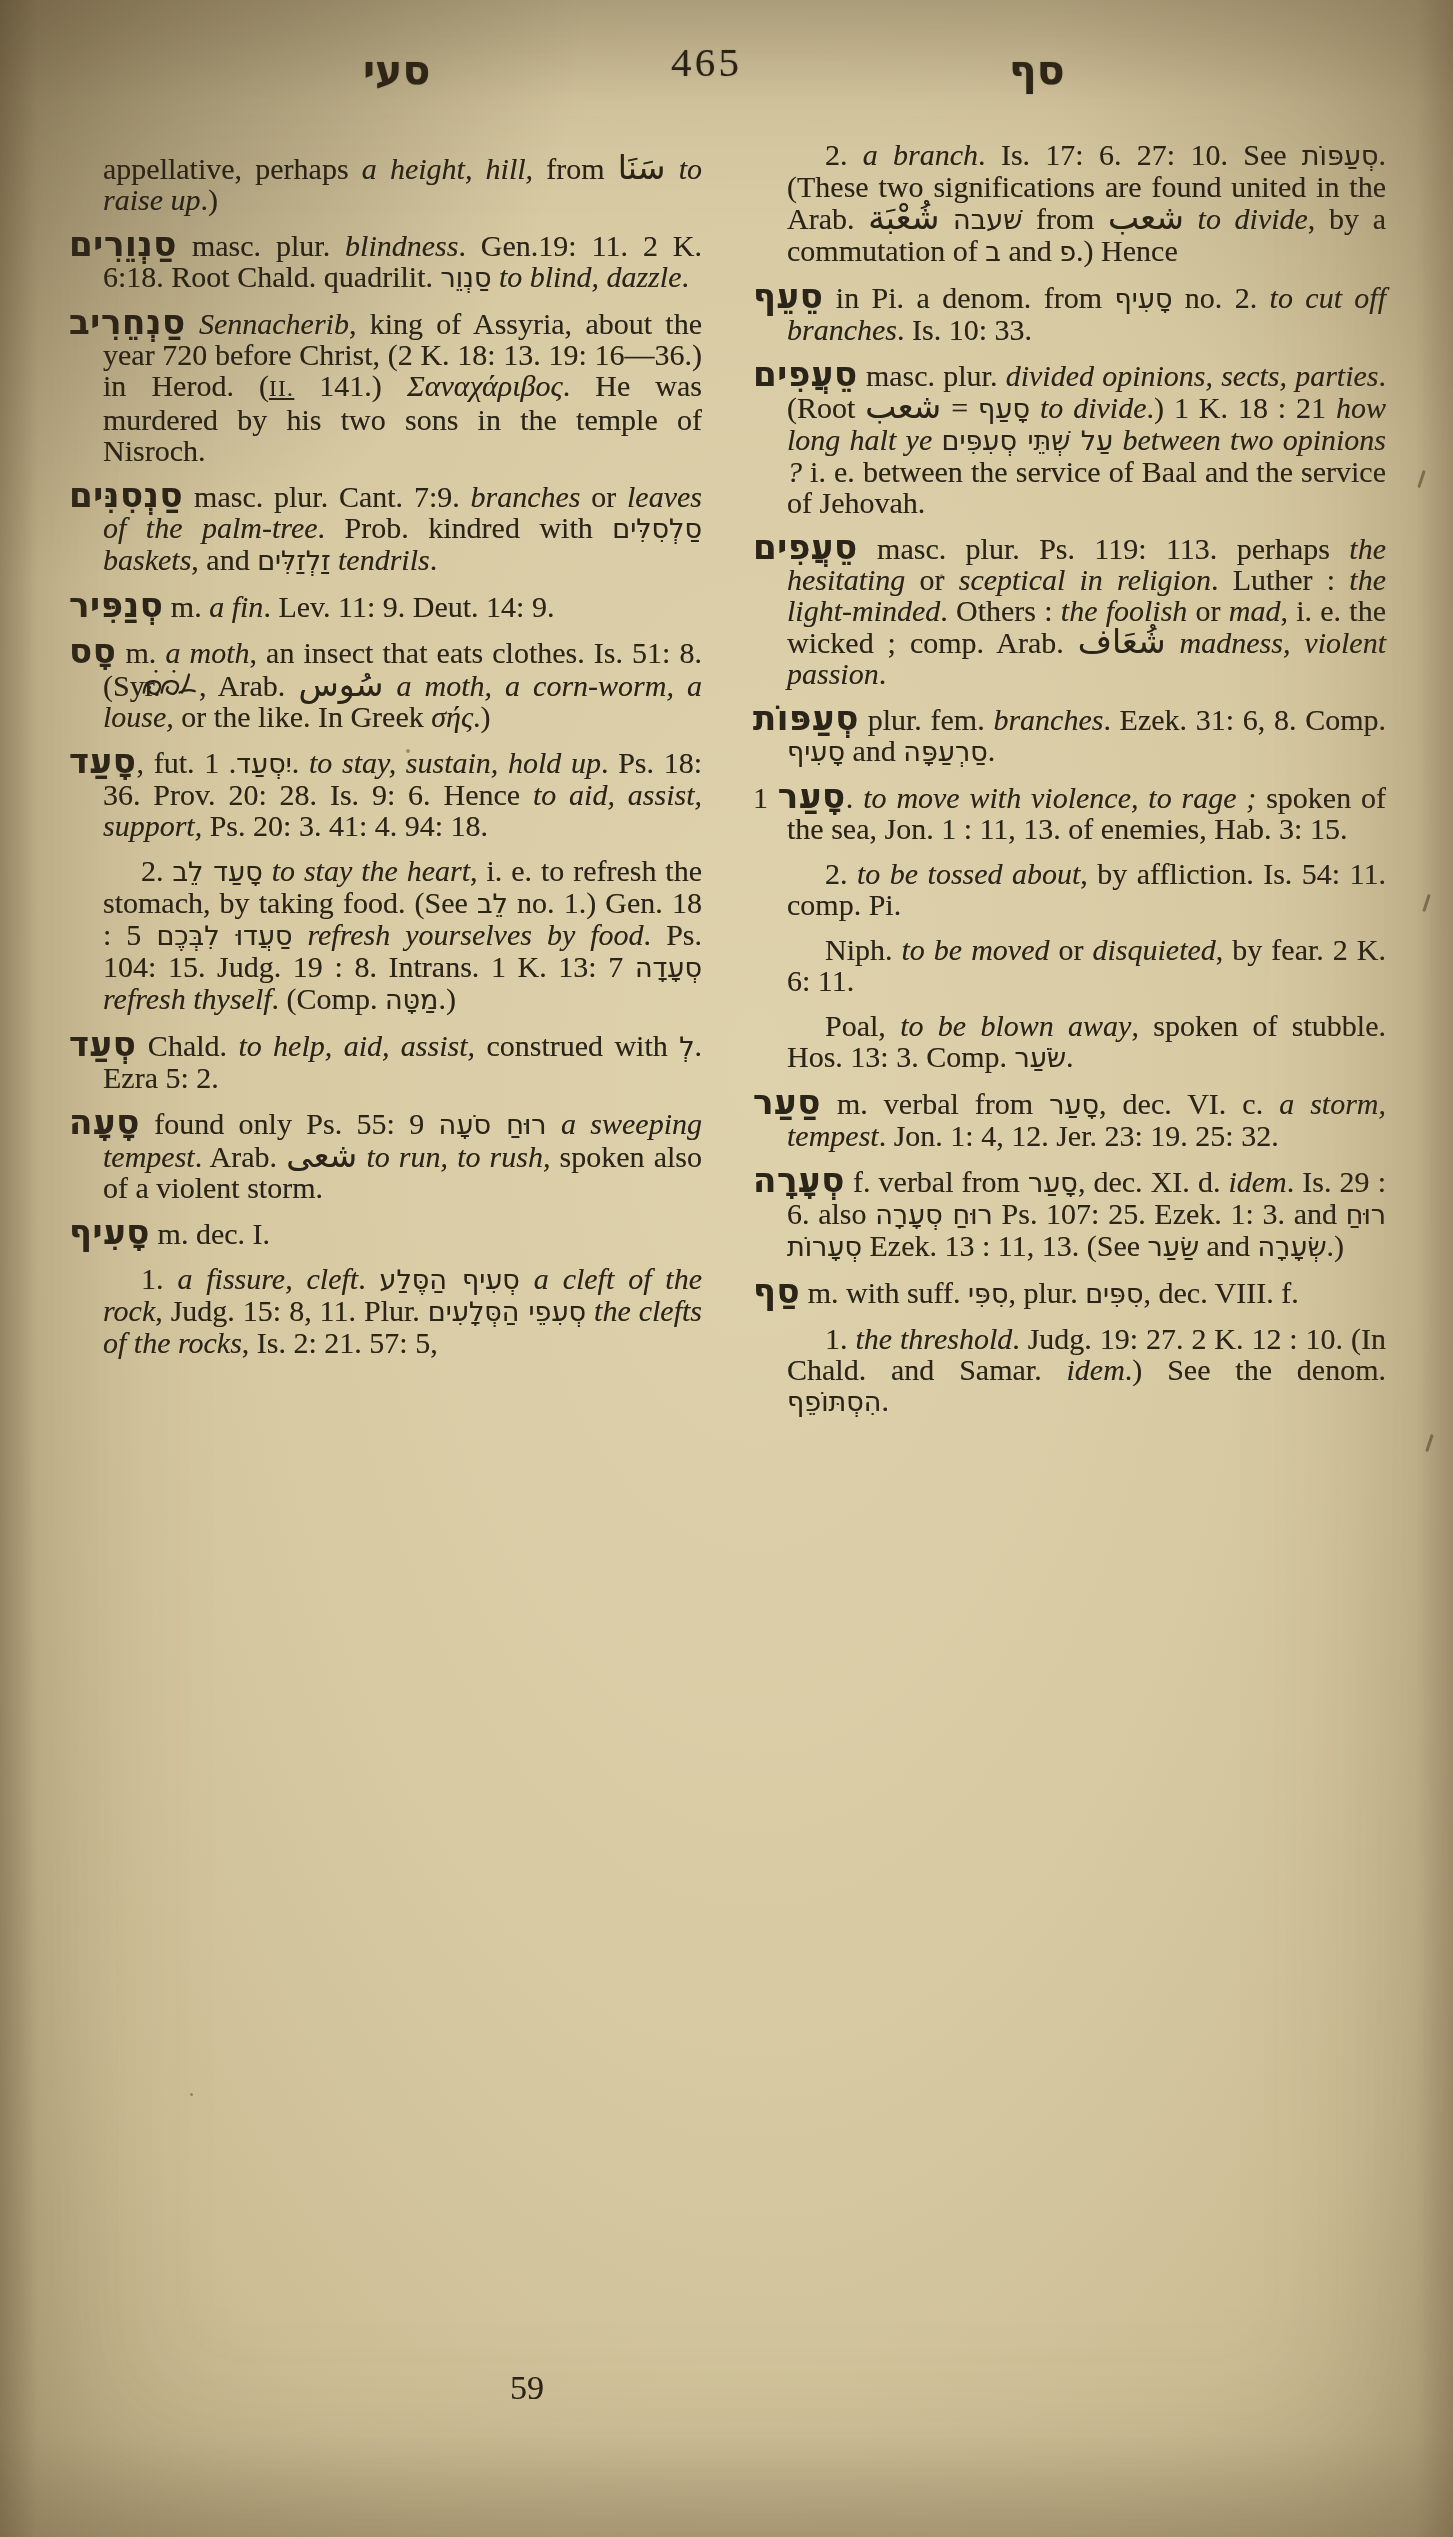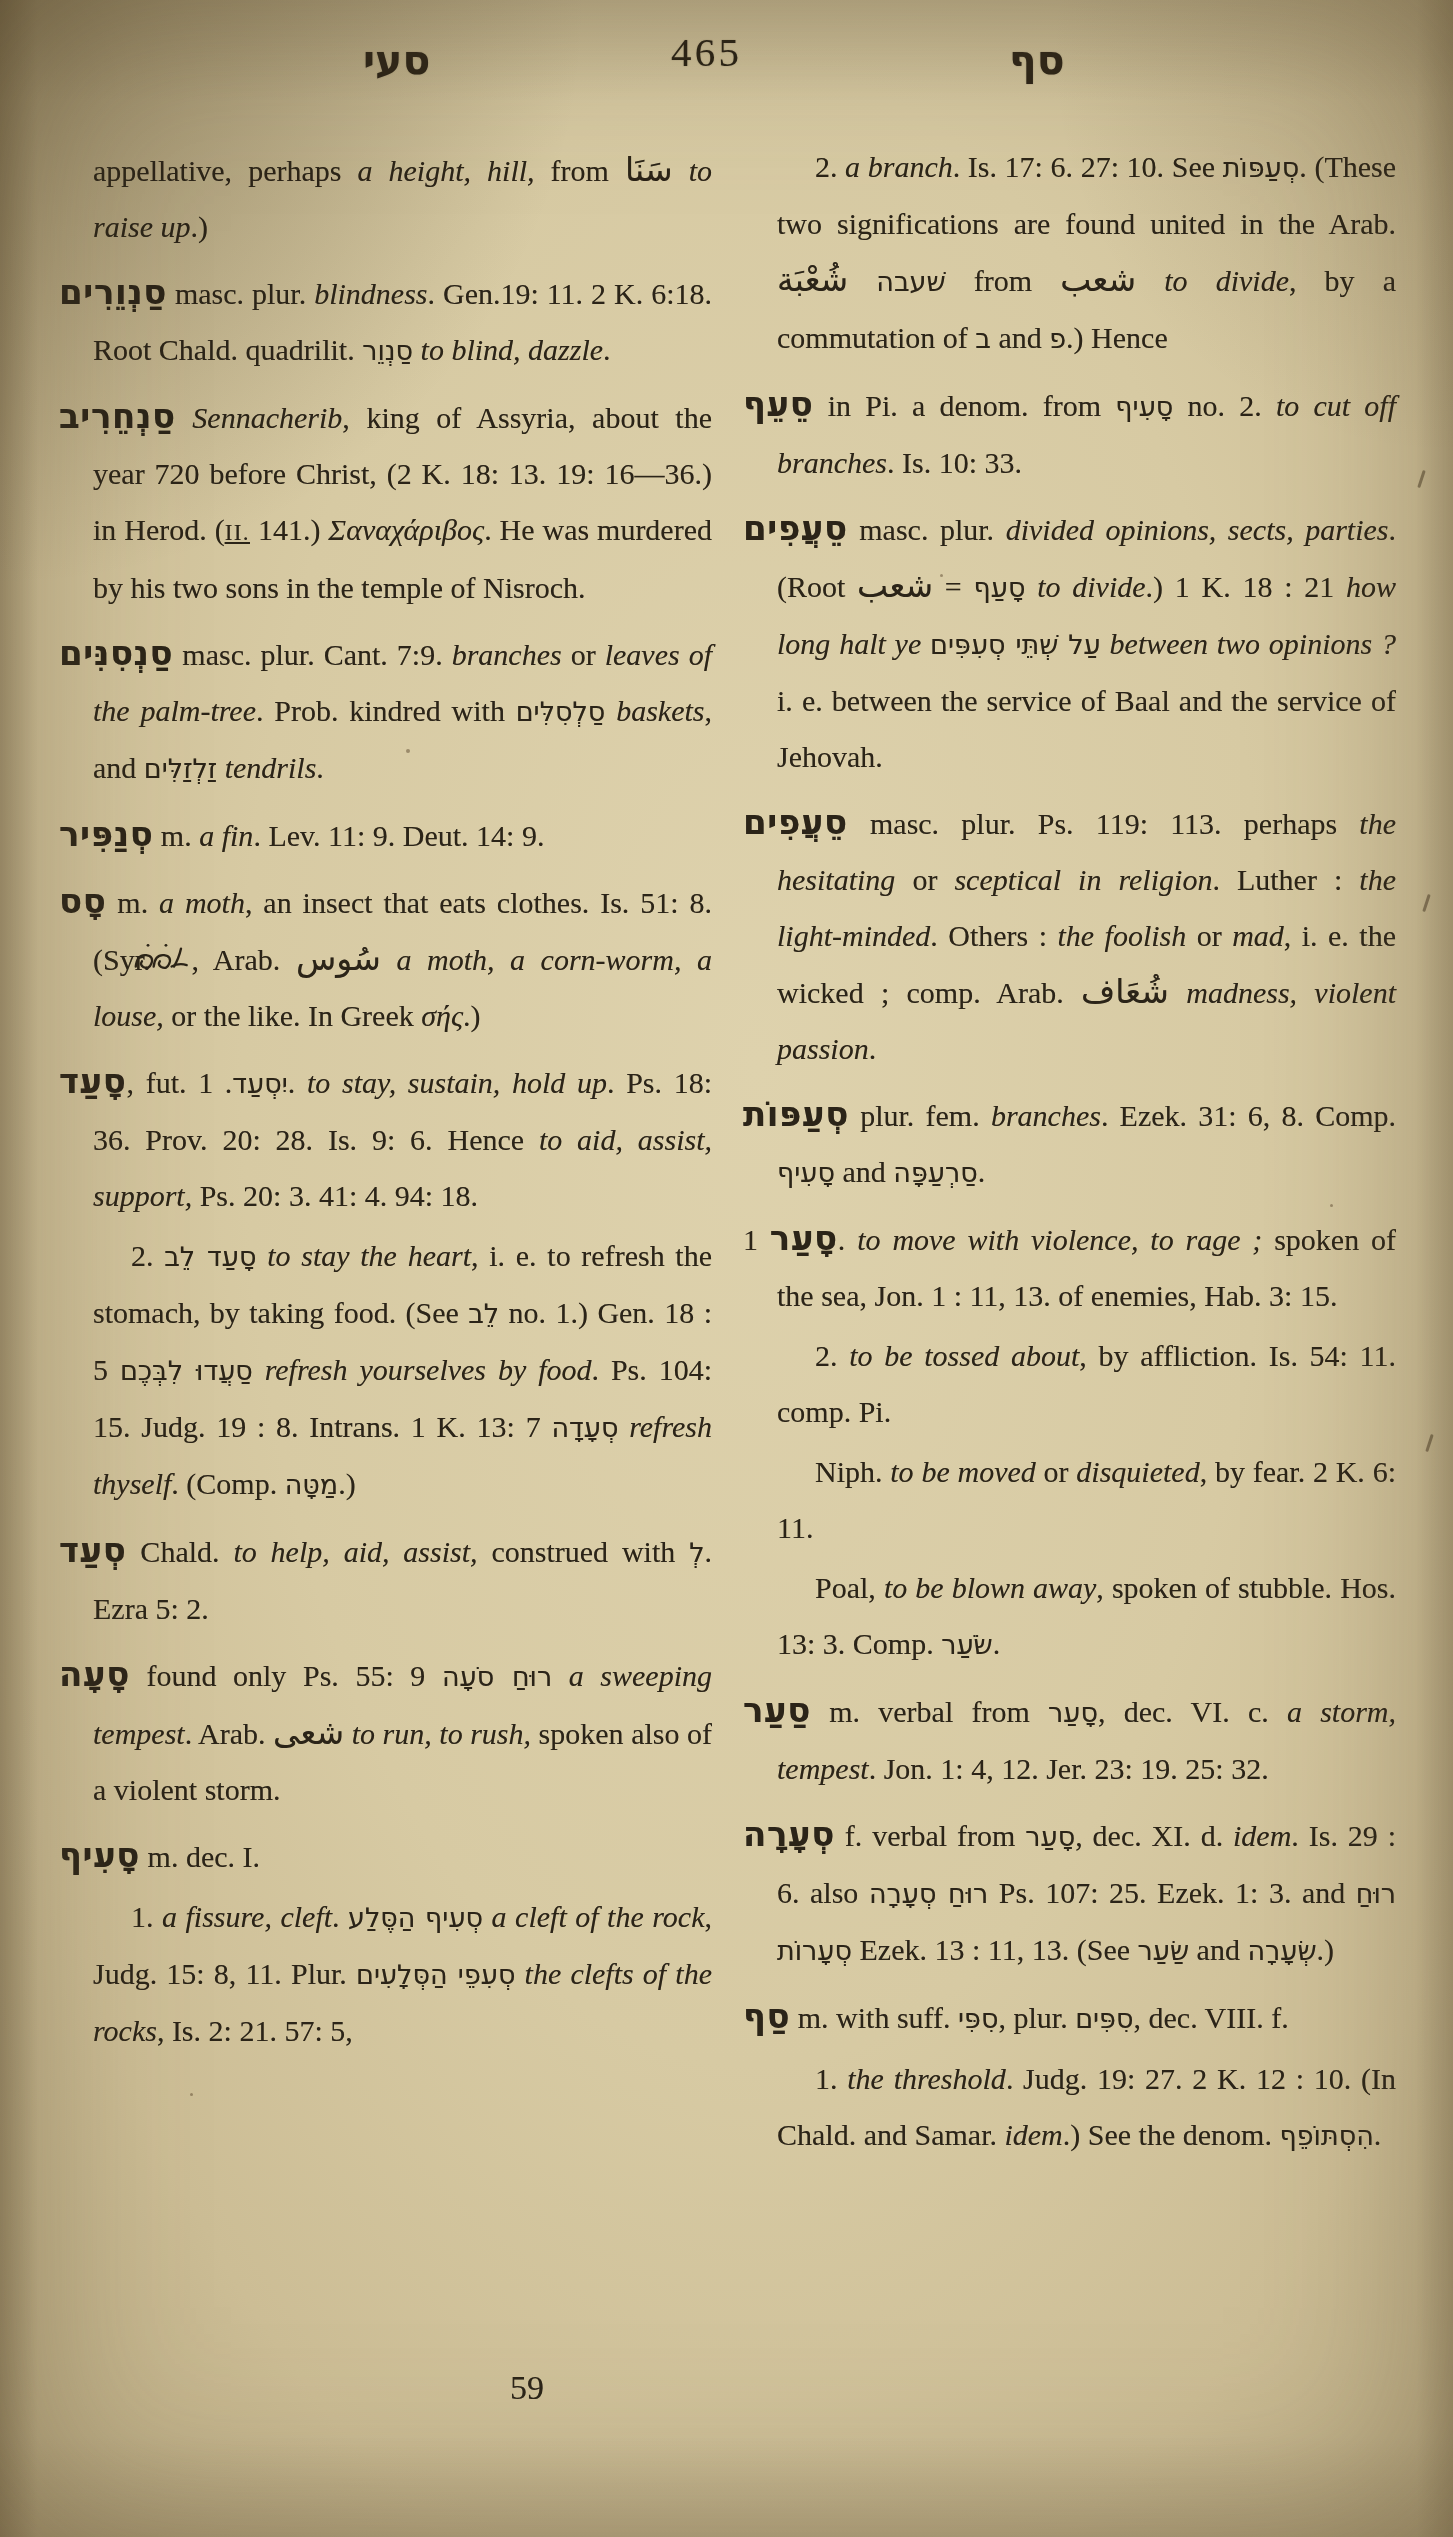--- a/index.html
+++ b/index.html
@@ -7,29 +7,29 @@
     position:relative;width:1454px;height:2538px;overflow:hidden;
     font-family:"Liberation Serif","DejaVu Serif",serif;color:#2b2418;
     background:
       radial-gradient(circle at 0% 0%, rgba(60,48,25,.40), rgba(60,48,25,0) 20%),
       radial-gradient(circle at 100% 2%, rgba(70,56,30,.18), rgba(70,56,30,0) 14%),
       linear-gradient(90deg, rgba(75,60,35,.30) 0, rgba(75,60,35,0) 2.6%, rgba(75,60,35,0) 97.4%, rgba(75,60,35,.22) 100%),
       linear-gradient(0deg, rgba(75,60,35,.14) 0, rgba(75,60,35,0) 4%, rgba(75,60,35,0) 96%, rgba(60,48,25,.12) 100%),
       radial-gradient(ellipse at 52% 42%, #ded2ad 0%, #d7caa3 48%, #ccbd95 76%, #b5a67f 100%);
   }
   .vignette{position:absolute;inset:0;box-shadow:inset 0 0 177px 19px rgba(92,76,45,.40);pointer-events:none;}
-  .header{position:absolute;top:27px;left:0;width:100%;height:82px;}
+  .header{position:absolute;top:37px;left:0;width:100%;height:82px;}
   .heb-header{position:absolute;font-family:"DejaVu Sans",sans-serif;font-weight:bold;font-size:41px;color:#2a2216;text-shadow:0 0 1.3px rgba(43,35,24,.35);}
   .hw-left{left:363px;top:9px;}
   .hw-right{left:1009px;top:9px;}
   .page-num{position:absolute;left:671px;top:1.3px;font-size:41px;letter-spacing:3.2px;color:#241e13;text-shadow:0 0 1.3px rgba(43,35,24,.35);}
   .columns{position:absolute;top:138px;left:55px;width:1345px;display:flex;gap:23px;}
   .col{width:661px;}
   .entry{margin:0 0 9px 0;}
-  .p{margin:4px;text-align:justify;font-size:30px;line-height:56px;padding-left:34px;
+  .p{margin:14px;text-align:justify;font-size:30px;line-height:31px;padding-left:34px;
      text-shadow:0 0 0.6px rgba(43,35,24,.38);}
   .p.hang{text-indent:-34px;}
   .p.cont{text-indent:0;}
   .p.sense{text-indent:38px;margin-top:1.3px;}
   .p.deriv{text-indent:87px;margin-top:1.3px;}
   .t-i{font-style:italic;}
   .t-h{font-family:"DejaVu Sans",sans-serif;font-size:27px;}
   .t-hw{font-family:"DejaVu Sans",sans-serif;font-weight:bold;font-size:34px;letter-spacing:0.6px;}
   .t-a{font-family:"DejaVu Sans",sans-serif;font-size:33px;}
   .t-g{font-style:italic;}

